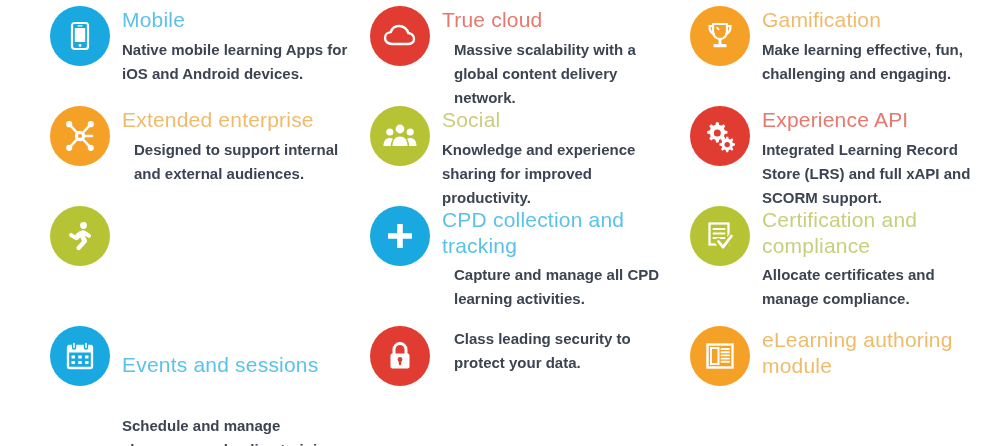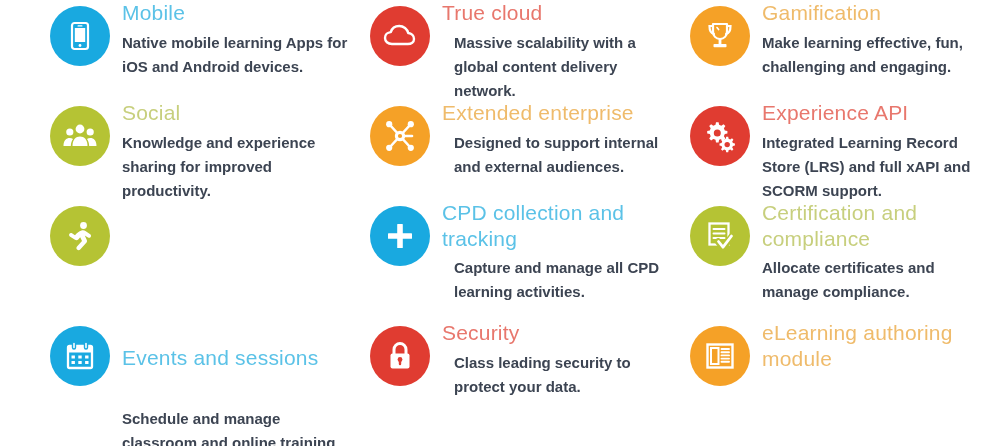--- a/index.html
+++ b/index.html
@@ -37,21 +37,21 @@
     display: flex;
     align-items: center;
     justify-content: center;
     margin-top: 6px;
   }
   .icon-circle svg {
     display: block;
   }
   .feature-text {
     flex: 1 1 auto;
-    padding-top: 0;
+    padding-top: 7px;
     min-width: 0;
   }
   .feature-title {
     font-size: 21px;
     font-weight: 400;
     line-height: 1.22;
     letter-spacing: 0.2px;
     margin: 0 0 5px 0;
     white-space: pre-line;
   }
@@ -106,61 +106,61 @@
         <path d="M10 7 H6.5 C6.5 12 8.5 14.5 11 15" fill="none" stroke="#ffffff" stroke-width="2.2" stroke-linecap="round"></path>
         <path d="M24 7 H27.5 C27.5 12 25.5 14.5 23 15" fill="none" stroke="#ffffff" stroke-width="2.2" stroke-linecap="round"></path>
         <rect x="15.6" y="19.5" width="2.8" height="6" fill="#ffffff"></rect>
         <rect x="10.5" y="25" width="13" height="3.2" rx="0.8" fill="#ffffff"></rect>
         <path d="M14 8.5 L15.6 10.6" stroke="#ffffff" stroke-width="1.6" stroke-linecap="round"></path>
       </svg>
     </div>
     <div class="feature-text">
       <div class="feature-title" style="color: rgb(239, 187, 107);">Gamification</div>
       <p class="feature-desc" style="color: rgb(60, 68, 82);">Make learning effective, fun, challenging and engaging.</p>
+    </div>
+  </div>
+
+  <div class="feature-item col2">
+    <div class="icon-circle" style="background-color: rgb(245, 161, 39);">
+      <svg width="36" height="36" viewBox="0 0 36 36" aria-hidden="true">
+        <g stroke="#ffffff" stroke-width="2.6" stroke-linecap="round">
+          <line x1="18" y1="18" x2="8" y2="7"></line>
+          <line x1="18" y1="18" x2="28" y2="7"></line>
+          <line x1="18" y1="18" x2="8" y2="29"></line>
+          <line x1="18" y1="18" x2="28" y2="29"></line>
+          <line x1="18" y1="18" x2="30" y2="18"></line>
+        </g>
+        <circle cx="18" cy="18" r="5.2" fill="#ffffff"></circle>
+        <circle cx="18" cy="18" r="2.1" fill="#f5a127"></circle>
+        <circle cx="7.2" cy="6.2" r="3.1" fill="#ffffff"></circle>
+        <circle cx="28.8" cy="6.2" r="3.1" fill="#ffffff"></circle>
+        <circle cx="7.2" cy="29.8" r="3.1" fill="#ffffff"></circle>
+        <circle cx="28.8" cy="29.8" r="3.1" fill="#ffffff"></circle>
+      </svg>
+    </div>
+    <div class="feature-text">
+      <div class="feature-title" style="color: rgb(239, 187, 107);">Extended enterprise</div>
+      <p class="feature-desc" style="color: rgb(60, 68, 82);">Designed to support internal and external audiences.</p>
     </div>
   </div>
 
   <div class="feature-item col1">
     <div class="icon-circle" style="background-color: rgb(181, 195, 52);">
       <svg width="36" height="28" viewBox="0 0 36 28" aria-hidden="true">
         <circle cx="18" cy="7" r="4.4" fill="#ffffff"></circle>
         <path d="M10.5 24 C10.5 17.5 13.8 14.5 18 14.5 C22.2 14.5 25.5 17.5 25.5 24 Z" fill="#ffffff"></path>
         <circle cx="7.8" cy="10" r="3.6" fill="#ffffff"></circle>
         <path d="M1.5 24 C1.5 18.5 4.2 16 7.8 16 C9 16 10.1 16.3 11 16.9 C9.6 18.8 8.9 21.2 8.8 24 Z" fill="#ffffff"></path>
         <circle cx="28.2" cy="10" r="3.6" fill="#ffffff"></circle>
         <path d="M34.5 24 C34.5 18.5 31.8 16 28.2 16 C27 16 25.9 16.3 25 16.9 C26.4 18.8 27.1 21.2 27.2 24 Z" fill="#ffffff"></path>
       </svg>
     </div>
     <div class="feature-text">
       <div class="feature-title" style="color: rgb(199, 207, 125);">Social</div>
       <p class="feature-desc" style="color: rgb(60, 68, 82);">Knowledge and experience sharing for improved productivity.</p>
-    </div>
-  </div>
-
-  <div class="feature-item col2">
-    <div class="icon-circle" style="background-color: rgb(245, 161, 39);">
-      <svg width="36" height="36" viewBox="0 0 36 36" aria-hidden="true">
-        <g stroke="#ffffff" stroke-width="2.6" stroke-linecap="round">
-          <line x1="18" y1="18" x2="8" y2="7"></line>
-          <line x1="18" y1="18" x2="28" y2="7"></line>
-          <line x1="18" y1="18" x2="8" y2="29"></line>
-          <line x1="18" y1="18" x2="28" y2="29"></line>
-          <line x1="18" y1="18" x2="30" y2="18"></line>
-        </g>
-        <circle cx="18" cy="18" r="5.2" fill="#ffffff"></circle>
-        <circle cx="18" cy="18" r="2.1" fill="#f5a127"></circle>
-        <circle cx="7.2" cy="6.2" r="3.1" fill="#ffffff"></circle>
-        <circle cx="28.8" cy="6.2" r="3.1" fill="#ffffff"></circle>
-        <circle cx="7.2" cy="29.8" r="3.1" fill="#ffffff"></circle>
-        <circle cx="28.8" cy="29.8" r="3.1" fill="#ffffff"></circle>
-      </svg>
-    </div>
-    <div class="feature-text">
-      <div class="feature-title" style="color: rgb(239, 187, 107);">Extended enterprise</div>
-      <p class="feature-desc" style="color: rgb(60, 68, 82);">Designed to support internal and external audiences.</p>
     </div>
   </div>
 
   <div class="feature-item col3">
     <div class="icon-circle" style="background-color: rgb(224, 60, 49);">
       <svg width="36" height="34" viewBox="0 0 36 34" aria-hidden="true">
         <g fill="#ffffff">
           <path d="M14 3.2 l2.6 0 0.5 2.6 2.2 0.9 2.2-1.5 1.9 1.9-1.5 2.2 0.9 2.2 2.6 0.5 0 2.6-2.6 0.5-0.9 2.2 1.5 2.2-1.9 1.9-2.2-1.5-2.2 0.9-0.5 2.6-2.6 0-0.5-2.6-2.2-0.9-2.2 1.5-1.9-1.9 1.5-2.2-0.9-2.2-2.6-0.5 0-2.6 2.6-0.5 0.9-2.2-1.5-2.2 1.9-1.9 2.2 1.5 2.2-0.9z"></path>
         </g>
         <circle cx="15.3" cy="13.9" r="3.5" fill="#e03c31"></circle>
@@ -243,21 +243,20 @@
   <div class="feature-item col2">
     <div class="icon-circle" style="background-color: rgb(224, 60, 49);">
       <svg width="32" height="34" viewBox="0 0 32 34" aria-hidden="true">
         <path d="M10 15 V10.5 C10 7.2 12.7 4.5 16 4.5 C19.3 4.5 22 7.2 22 10.5 V15" fill="none" stroke="#ffffff" stroke-width="3"></path>
         <rect x="6.5" y="14.5" width="19" height="15" rx="2" fill="#ffffff"></rect>
         <circle cx="16" cy="20.5" r="2.4" fill="#e03c31"></circle>
         <rect x="14.8" y="21" width="2.4" height="5.2" rx="1.2" fill="#e03c31"></rect>
       </svg>
     </div>
     <div class="feature-text">
-      <div class="feature-title" style="color: rgb(232, 119, 109);">Security</div>
       <p class="feature-desc" style="color: rgb(60, 68, 82);">Class leading security to protect your data.</p>
     </div>
   </div>
 
   <div class="feature-item col3">
     <div class="icon-circle" style="background-color: rgb(245, 161, 39);">
       <svg width="34" height="32" viewBox="0 0 34 32" aria-hidden="true">
         <rect x="4.5" y="4.5" width="25" height="23" fill="none" stroke="#ffffff" stroke-width="2.4"></rect>
         <rect x="8" y="8" width="7.5" height="16" fill="none" stroke="#ffffff" stroke-width="2"></rect>
         <g stroke="#ffffff" stroke-width="1.9" stroke-linecap="round">

